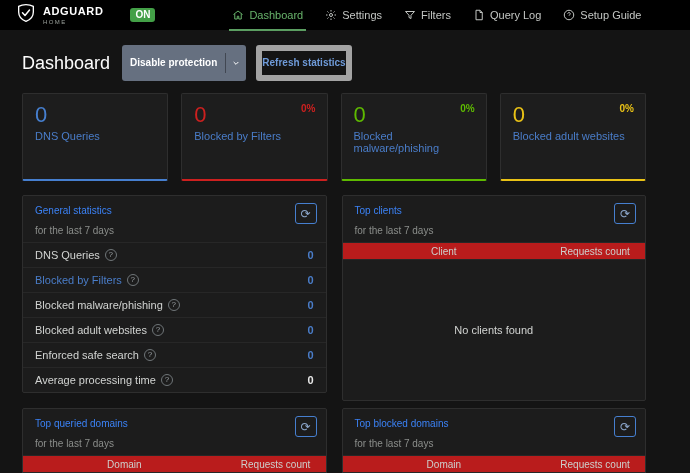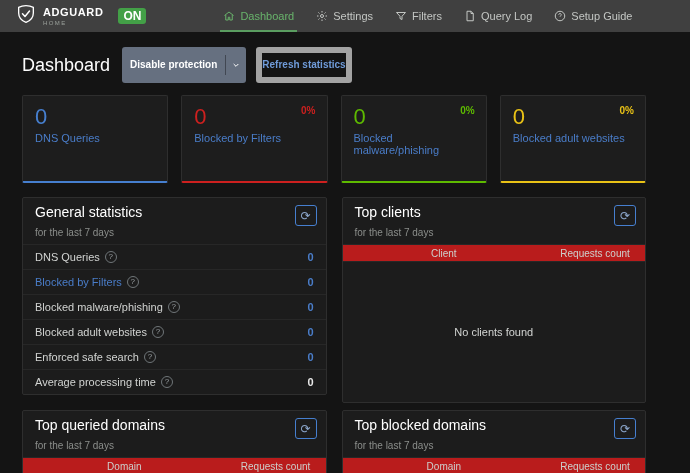--- a/index.html
+++ b/index.html
@@ -5,31 +5,31 @@
   * { box-sizing: border-box; margin: 0; padding: 0; }
   html, body {
     width: 690px; height: 473px; overflow: hidden;
     background: #141414;
     font-family: "Liberation Sans", sans-serif;
     color: #d6d8d6;
   }
 
   
   .topbar {
-    height: 30px; background: #404040;
-    display: flex; align-items: center;
-    padding: 16px 16px;
+    height: 30px; background: #000000;
+    display: flex; 
+    padding: 0 16px;
   }
   .brand { display: flex; align-items: center; gap: 7px; }
   .brand-text { display: flex; flex-direction: column; line-height: 1; }
   .brand-name { color: #ffffff; font-size: 11px; font-weight: bold; letter-spacing: .6px; }
   .brand-sub  { color: #9aa09b; font-size: 6px; letter-spacing: 1.4px; margin-top: 2px; }
   .on-badge {
-    background: #43a047; color: #fff; font-size: 12px; font-weight: bold;
-    border-radius: 3px; padding: 2px 5px; margin-left: 8px; line-height: 1;
+    background: #43a047; color: #fff; font-size: 10px; font-weight: bold;
+    border-radius: 3px; padding: 2px 5px; margin-left: 20px; line-height: 1;
   }
 
   .nav { display: flex; margin-left: 66px; height: 30px; }
   .nav-item {
     display: flex; align-items: center; gap: 5px;
     font-size: 11px; color: #c3c6c3; cursor: pointer;
     padding: 0 11px; height: 30px; position: relative;
     text-decoration: none;
   }
   .nav-item svg { display: block; }
@@ -71,21 +71,21 @@
   }
   .card-value { font-size: 22px; line-height: 1.15; font-weight: 400; color: var(--accent, #467fcf); }
   .card-label { font-size: 11px; color: #4a7dc9; margin-top: 3px; }
   .card-percent { position: absolute; top: 9px; right: 11px; font-size: 10px; font-weight: bold; color: var(--accent, #467fcf); }
 
   
   .grid2 { display: grid; grid-template-columns: 1fr 1fr; column-gap: 15px; align-items: start; }
   .grid2 + .grid2 { margin-top: 7px; }
   .panel { background: #1c1c1c; border: 1px solid #2e2e2e; border-radius: 2px; }
   .panel-head { padding: 7px 12px 6px; position: relative; }
-  .panel-title { font-size: 14px; line-height: 15px; color: #ffffff; font-weight: 400; }
+  .panel-title { font-size: 10px; line-height: 15px; color: #3b82f6; font-weight: 400; }
   .panel-sub { font-size: 10px; line-height: 11px; color: #8b8e8b; margin-top: 7px; }
   .refresh-btn {
     position: absolute; top: 7px; right: 9px;
     width: 22px; height: 21px;
     background: transparent; border: 1px solid #467fcf; border-radius: 3px;
     color: #8aa4c8; font-size: 12px; line-height: 1;
     display: flex; align-items: center; justify-content: center; cursor: pointer;
     font-family: inherit;
   }
 

